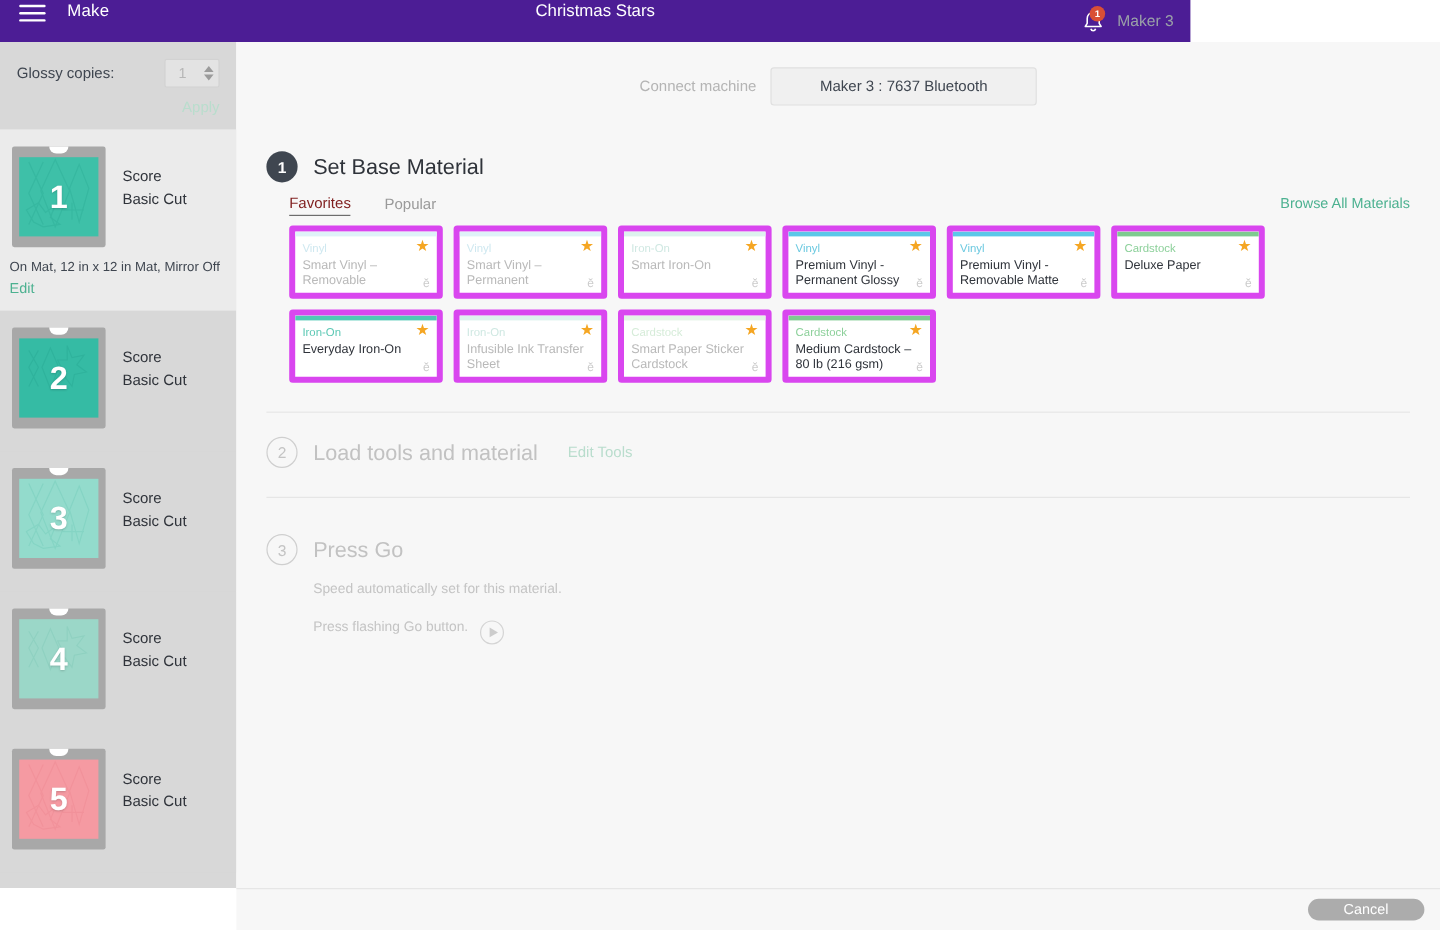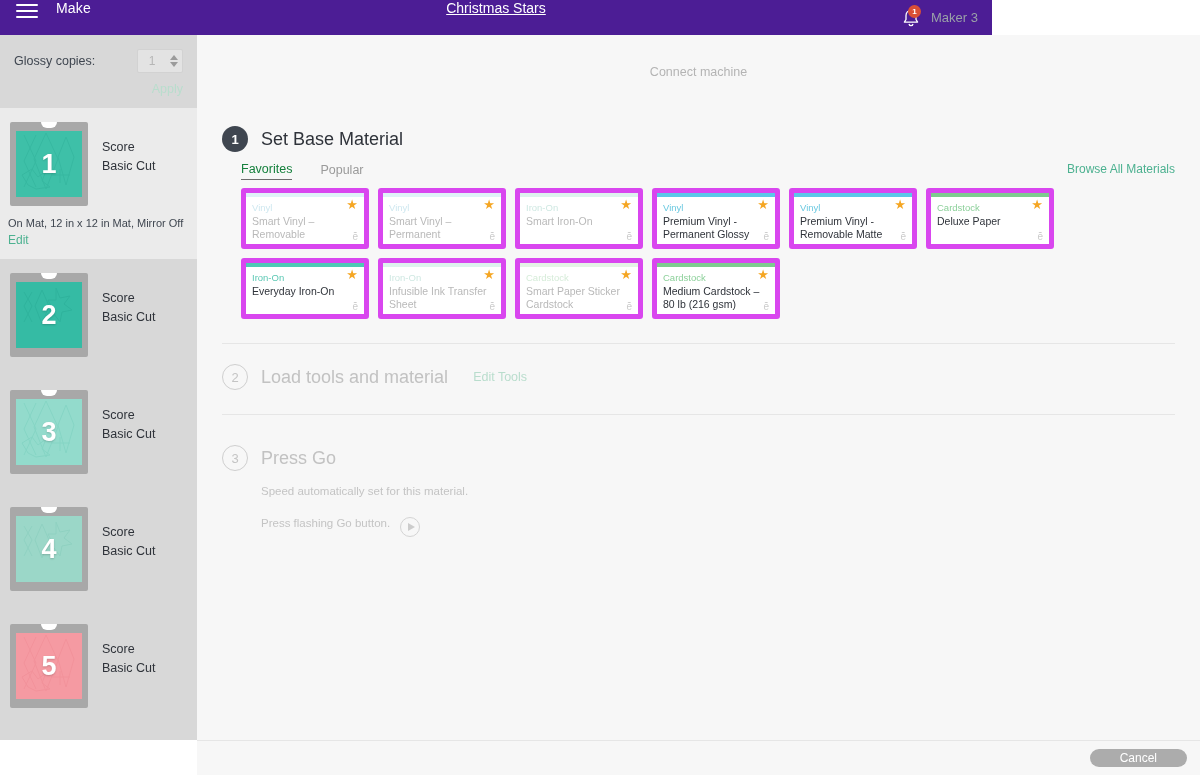--- a/index.html
+++ b/index.html
@@ -16,21 +16,21 @@
     position: absolute; top: 0; left: 0; width: 992px; height: 35px;
     background: #4c1d95; display: flex; align-items: flex-start;
   }
   .hamburger { width: 22px; margin-left: 16px; cursor: pointer; }
   .hamburger span { display: block; height: 2px; background: #ffffff; margin: 4px 0; border-radius: 1px; }
   .topbar-app-name {
     color: #ffffff; font-size: 14px; margin-left: 18px; letter-spacing: .2px;
   }
   .topbar-title {
     position: absolute; left: 0; right: 0; text-align: center;
-    color: #ffffff; font-size: 14px; pointer-events: none; text-decoration: underline;
+    color: #ffffff; font-size: 14px; pointer-events: none;
   }
   .topbar-right {
     position: absolute; right: 14px; top: 0; height: 35px;
     display: flex; align-items: center; gap: 10px;
   }
   .bell-wrap { position: relative; width: 20px; height: 22px; }
   .bell-badge {
     position: absolute; top: -2px; left: 7px;
     background: #d94f36; color: #fff; font-size: 8px; line-height: 13px;
     width: 13px; height: 13px; border-radius: 50%; text-align: center;
@@ -131,21 +131,21 @@
   .step-title.off { color: #c2c2c2; }
   .edit-tools { font-size: 12.5px; color: #b9ddcd; margin-left: 12px; cursor: pointer; }
 
   .tabs-row {
     display: flex; align-items: center; margin: 10px 0 8px 19px; position: relative;
   }
   .tab {
     font-size: 12.5px; color: #9a9a9a; margin-right: 28px;
     padding-bottom: 3px; cursor: pointer;
   }
-  .tab.active { color: #15803d; border-bottom: 1px solid #6d6d6d; }
+  .tab.active { color: #7f1d1d; border-bottom: 1px solid #6d6d6d; }
   .browse-link {
     position: absolute; right: 0; top: 0; font-size: 12px; color: #4cb190; cursor: pointer;
   }
 
   .cards-grid {
     display: grid; grid-template-columns: repeat(6, 128px);
     gap: 9px; margin-left: 19px;
   }
   .card {
     background: #ffffff; border: 5px solid #d946ef; border-radius: 3px;
@@ -349,20 +349,21 @@
         </div>
       </div>
 
     </div>
   </div>
 
   <div class="main">
 
     <div class="connect-row">
       <div class="connect-label">Connect machine</div>
+      <div class="machine-btn">Maker 3 : 7637 Bluetooth</div>
     </div>
 
     <div class="content">
 
       <div class="step-head">
         <div class="step-circle">1</div>
         <div class="step-title">Set Base Material</div>
       </div>
 
       <div class="tabs-row">

